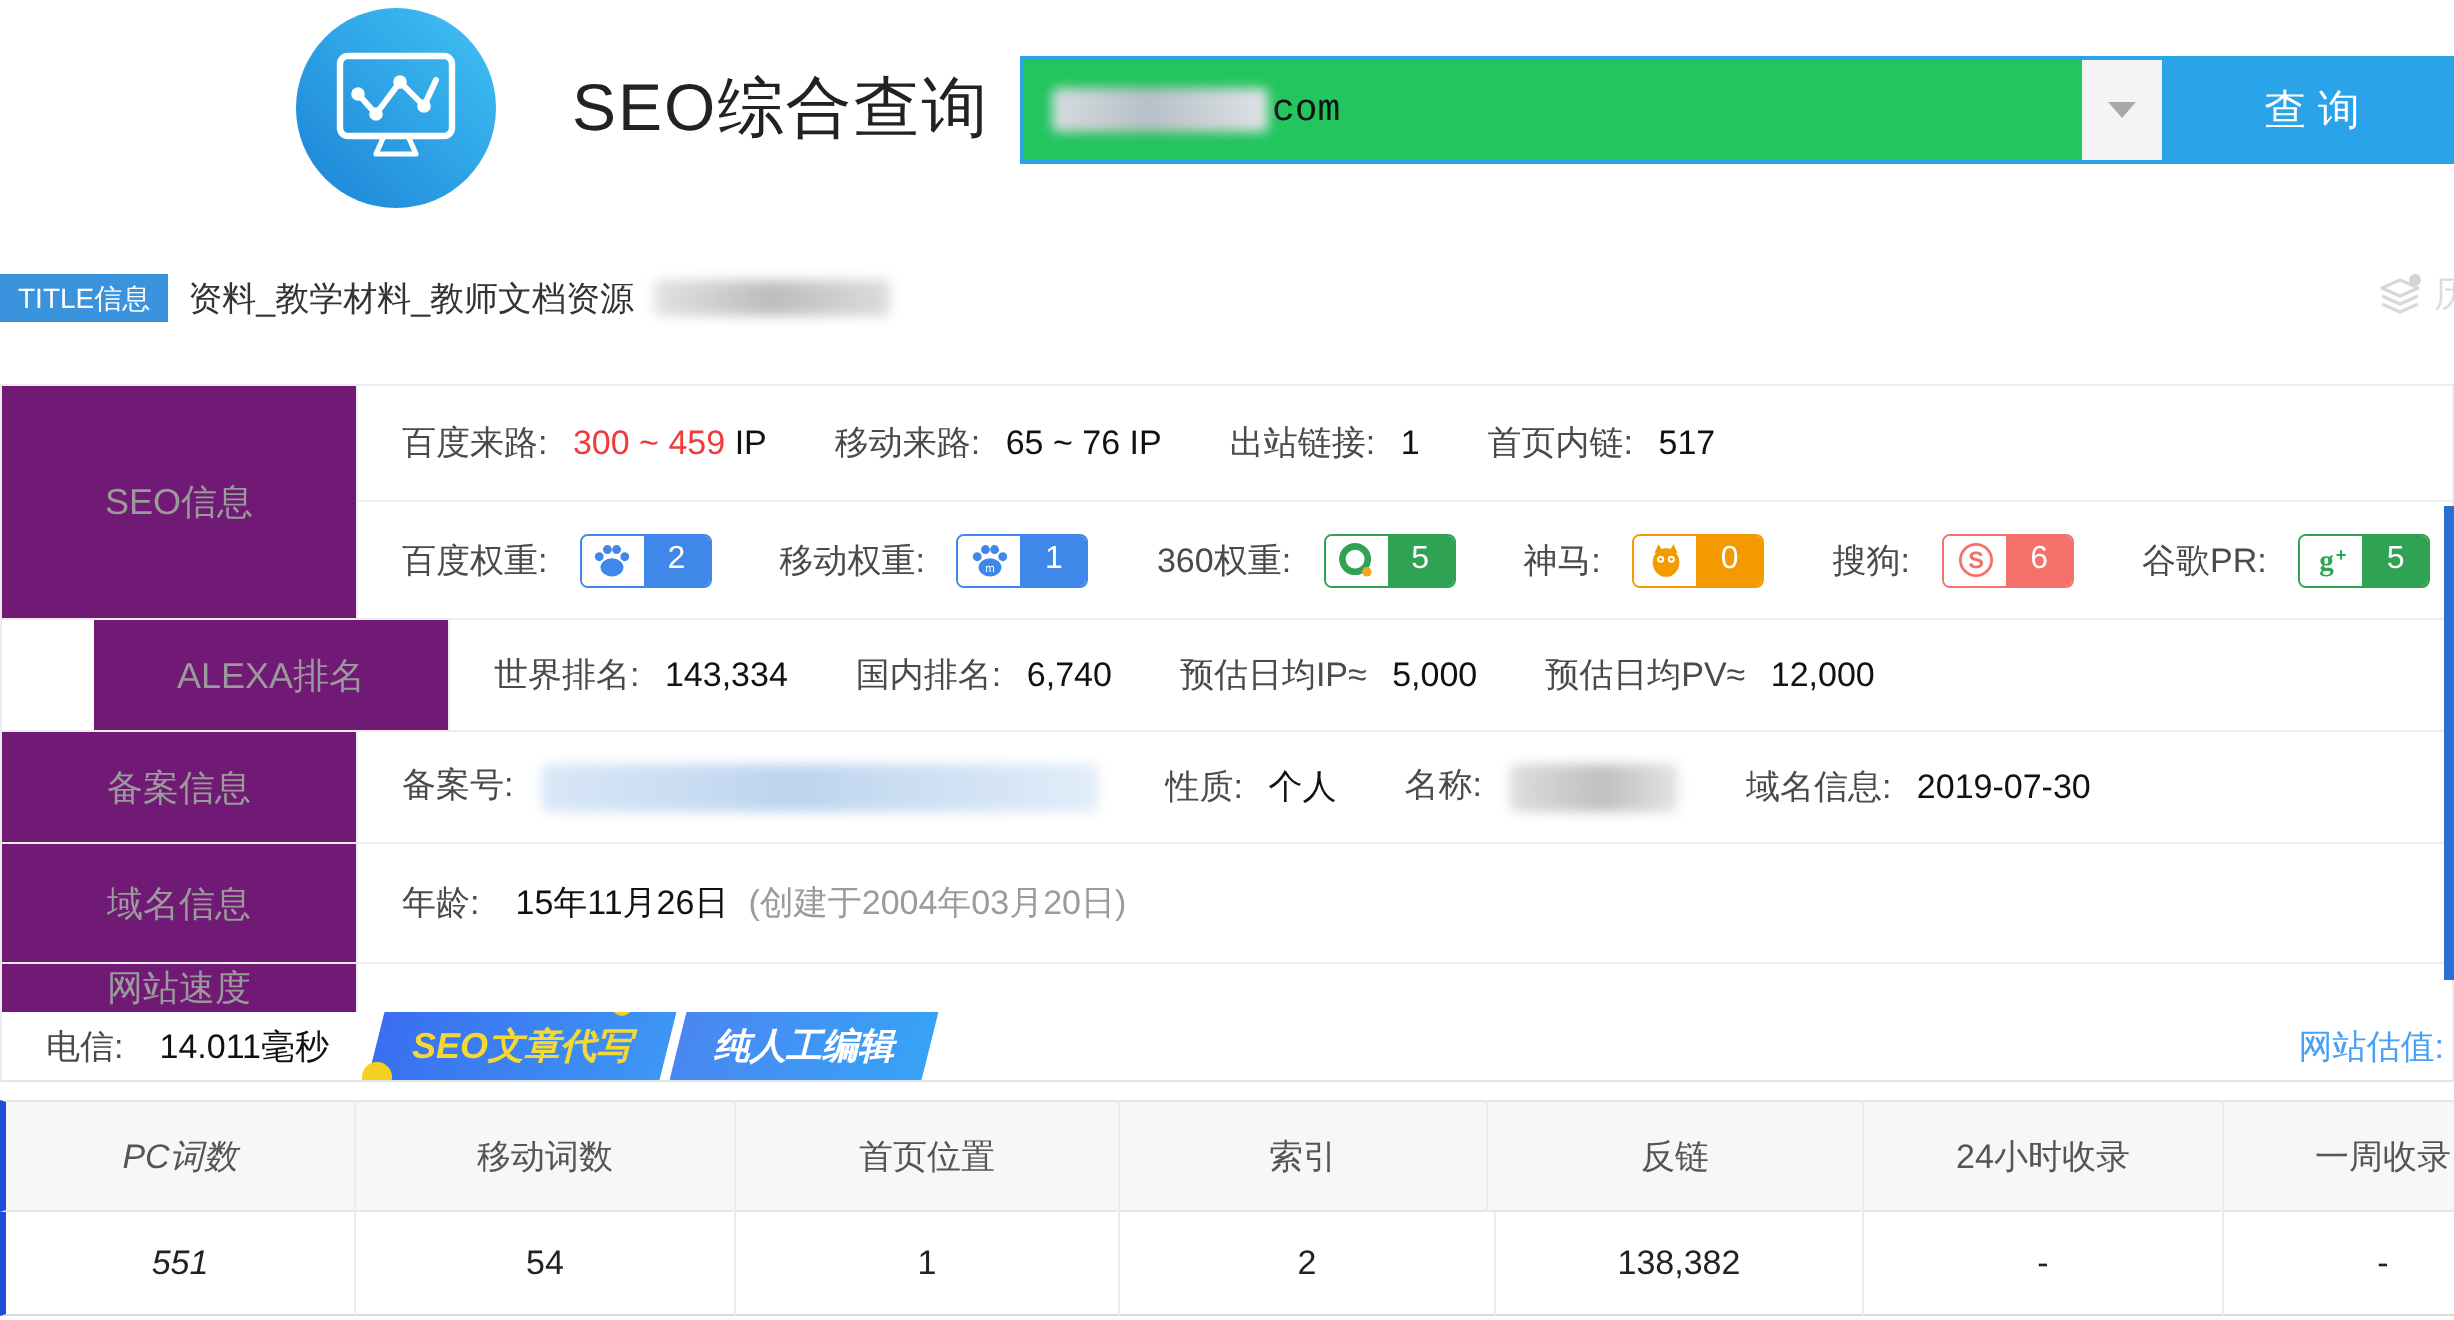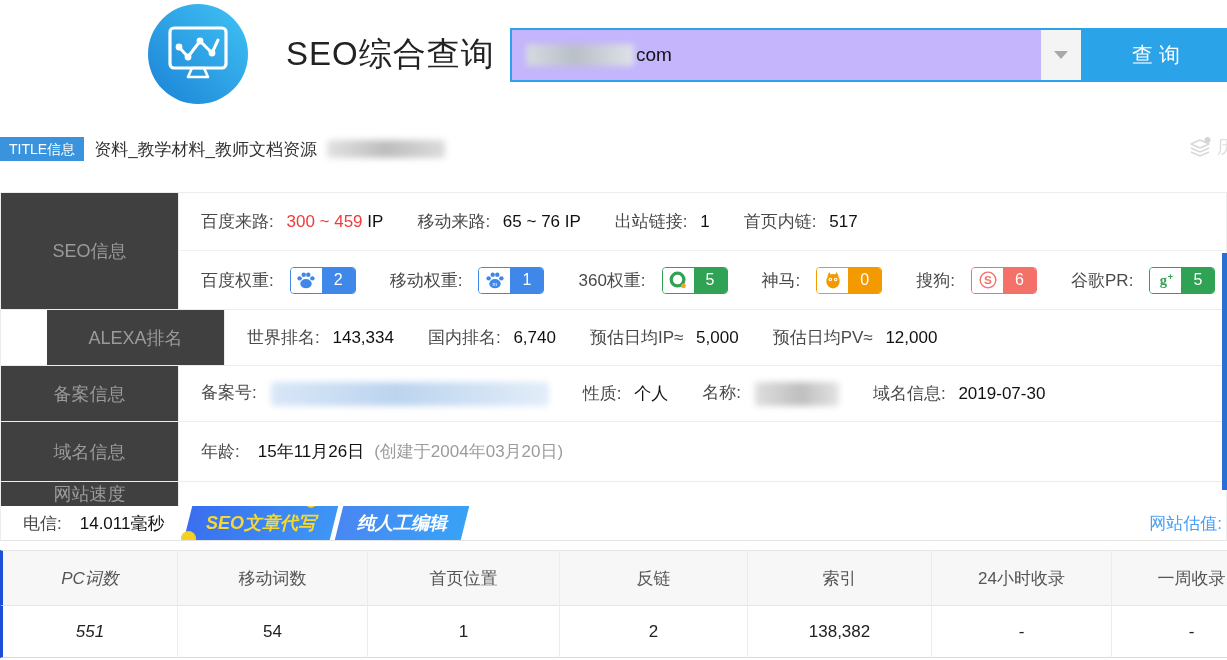--- a/index.html
+++ b/index.html
@@ -9,23 +9,23 @@
     font-family:"Liberation Sans","DejaVu Sans",sans-serif; color:#333;
   }
 
   
   .header { position:absolute; top:0; left:0; width:1227px; height:112px; }
   .logo { position:absolute; left:146px; top:2px; width:104px; height:104px; }
   .app-title { position:absolute; left:286px; top:32px; font-size:33px; color:#222; font-weight:400; letter-spacing:1px; }
 
   .searchbar { position:absolute; left:510px; top:28px; height:54px; display:flex; }
   .search-input {
-    width:573px; height:54px; border:2px solid #2aa3e8; background:#c4b5fd;
+    width:573px; height:54px; border:2px solid #2aa3e8; background:#22c55e;
     position:relative; display:flex; align-items:center; padding-left:14px;
-    font-size:19px; color:#111; cursor:text;
+    font-size:19px; color:#111; cursor:text;font-family:Liberation Mono, monospace;
   }
   .blur { display:inline-block; border-radius:3px; filter:blur(3px); vertical-align:middle; }
   .blur-domain { width:108px; height:22px; margin-right:2px;
     background:linear-gradient(90deg,#d6dbe0 0%,#b9bfc8 45%,#dfe3e8 100%); }
   .caret-box {
     position:absolute; right:0; top:0; width:40px; height:50px; background:#f4f4f4;
     display:flex; align-items:center; justify-content:center; cursor:pointer;
   }
   .caret { width:0; height:0; border-left:7px solid transparent; border-right:7px solid transparent; border-top:8px solid #a9a9a9; }
   .search-btn {
@@ -39,21 +39,21 @@
   .title-text { margin-left:10px; font-size:17px; color:#333; white-space:nowrap; }
   .blur-title { width:118px; height:18px; margin-left:10px;
     background:linear-gradient(90deg,#e2e2e2,#bdbdbd 50%,#dcdcdc); }
   .history { position:absolute; left:1188px; top:3px; display:flex; align-items:center; gap:5px; color:#dcdcdc; font-size:18px; cursor:pointer; white-space:nowrap; }
 
   
   .info-table { position:absolute; left:0; top:192px; width:1227px; border:1px solid #ececec; border-bottom:1px solid #e4e4e4; }
   .row { display:flex; border-bottom:1px solid #ececec; }
   .row:last-child { border-bottom:none;flex-direction:column; }
   .cell-label {
-    width:178px; flex:none; background:#404040; color:#9a9a9a; font-size:18px;
+    width:178px; flex:none; background:#701a75; color:#9a9a9a; font-size:18px;
     display:flex; align-items:center; justify-content:center; border-right:1px solid #ececec;
   }
   .cell-content { flex:1; display:flex; align-items:center; padding-left:22px; font-size:17px; gap:34px; overflow:hidden; }
   .row-alexa { height:56px;padding-left:46px; } .row-beian { height:56px; } .row-domain { height:60px; } .row-speed { height:58px; }
   .seo-wrap { flex:1; display:flex; flex-direction:column; }
   .seo-line { height:58px; display:flex; align-items:center; padding-left:22px; font-size:17px; gap:34px; }
   .seo-line1 { border-bottom:1px solid #f0f0f0; }
   .item { white-space:nowrap; }
   .lbl { color:#4a4a4a; margin-right:8px; }
   .val { color:#111; }
@@ -331,22 +331,22 @@
   </div>
 </div>
 
 <div class="right-bar"></div>
 
 <div class="btable">
   <div class="brow bhead">
     <div class="bcell c0">PC词数</div>
     <div class="bcell c1">移动词数</div>
     <div class="bcell c2">首页位置</div>
+    <div class="bcell c4">索引</div>
     <div class="bcell c3">反链</div>
-    <div class="bcell c4">索引</div>
     <div class="bcell c5">24小时收录</div>
     <div class="bcell c6">一周收录</div>
   </div>
   <div class="brow bval">
     <div class="bcell c0">551</div>
     <div class="bcell c1">54</div>
     <div class="bcell c2">1</div>
     <div class="bcell c3">2</div>
     <div class="bcell c4">138,382</div>
     <div class="bcell c5">-</div>

